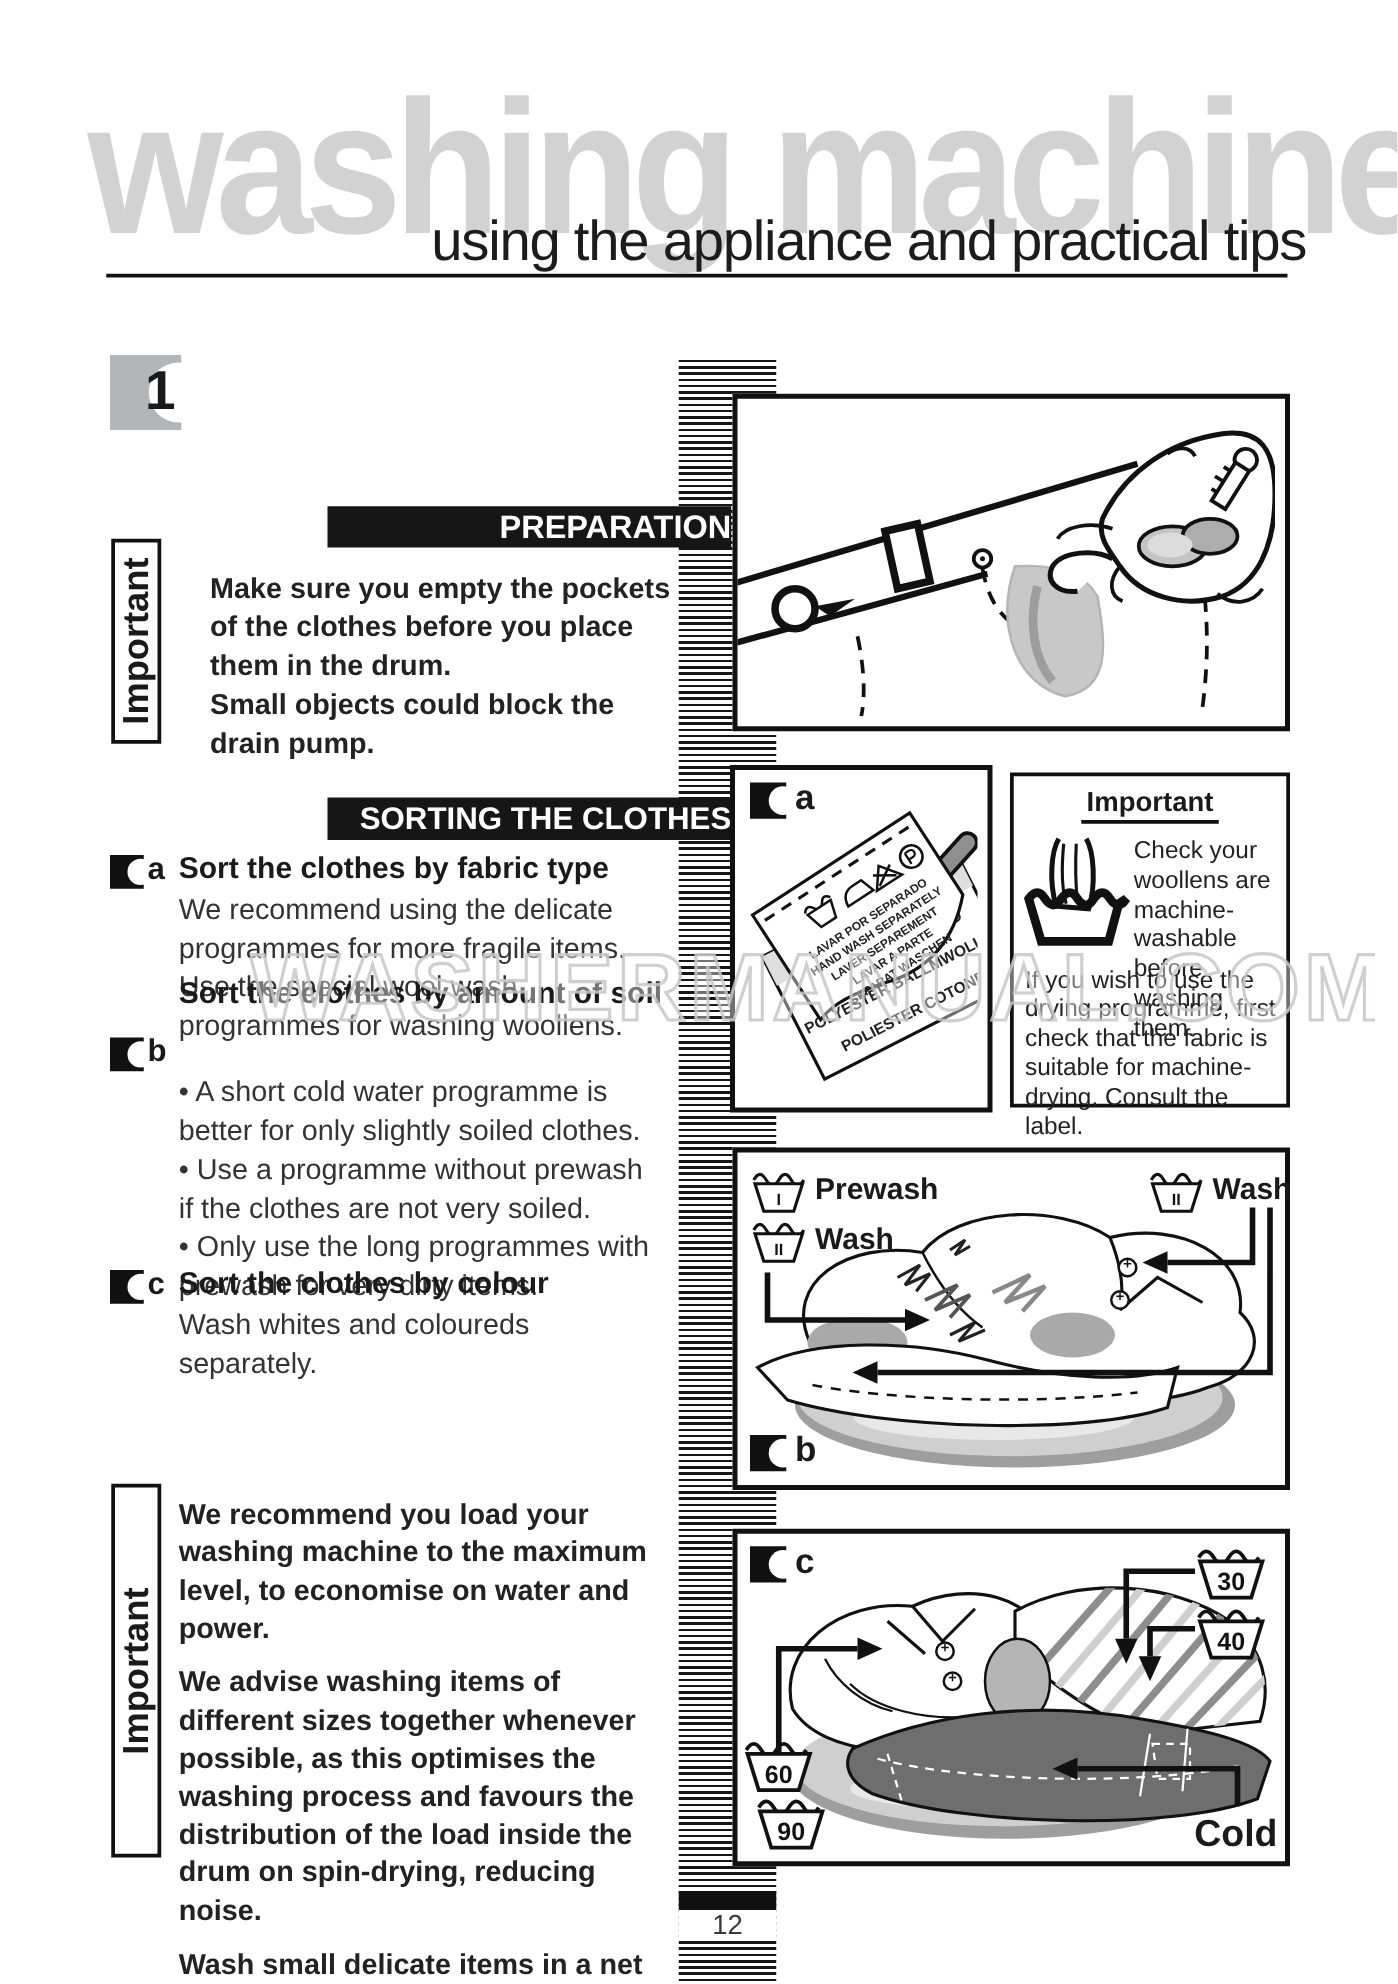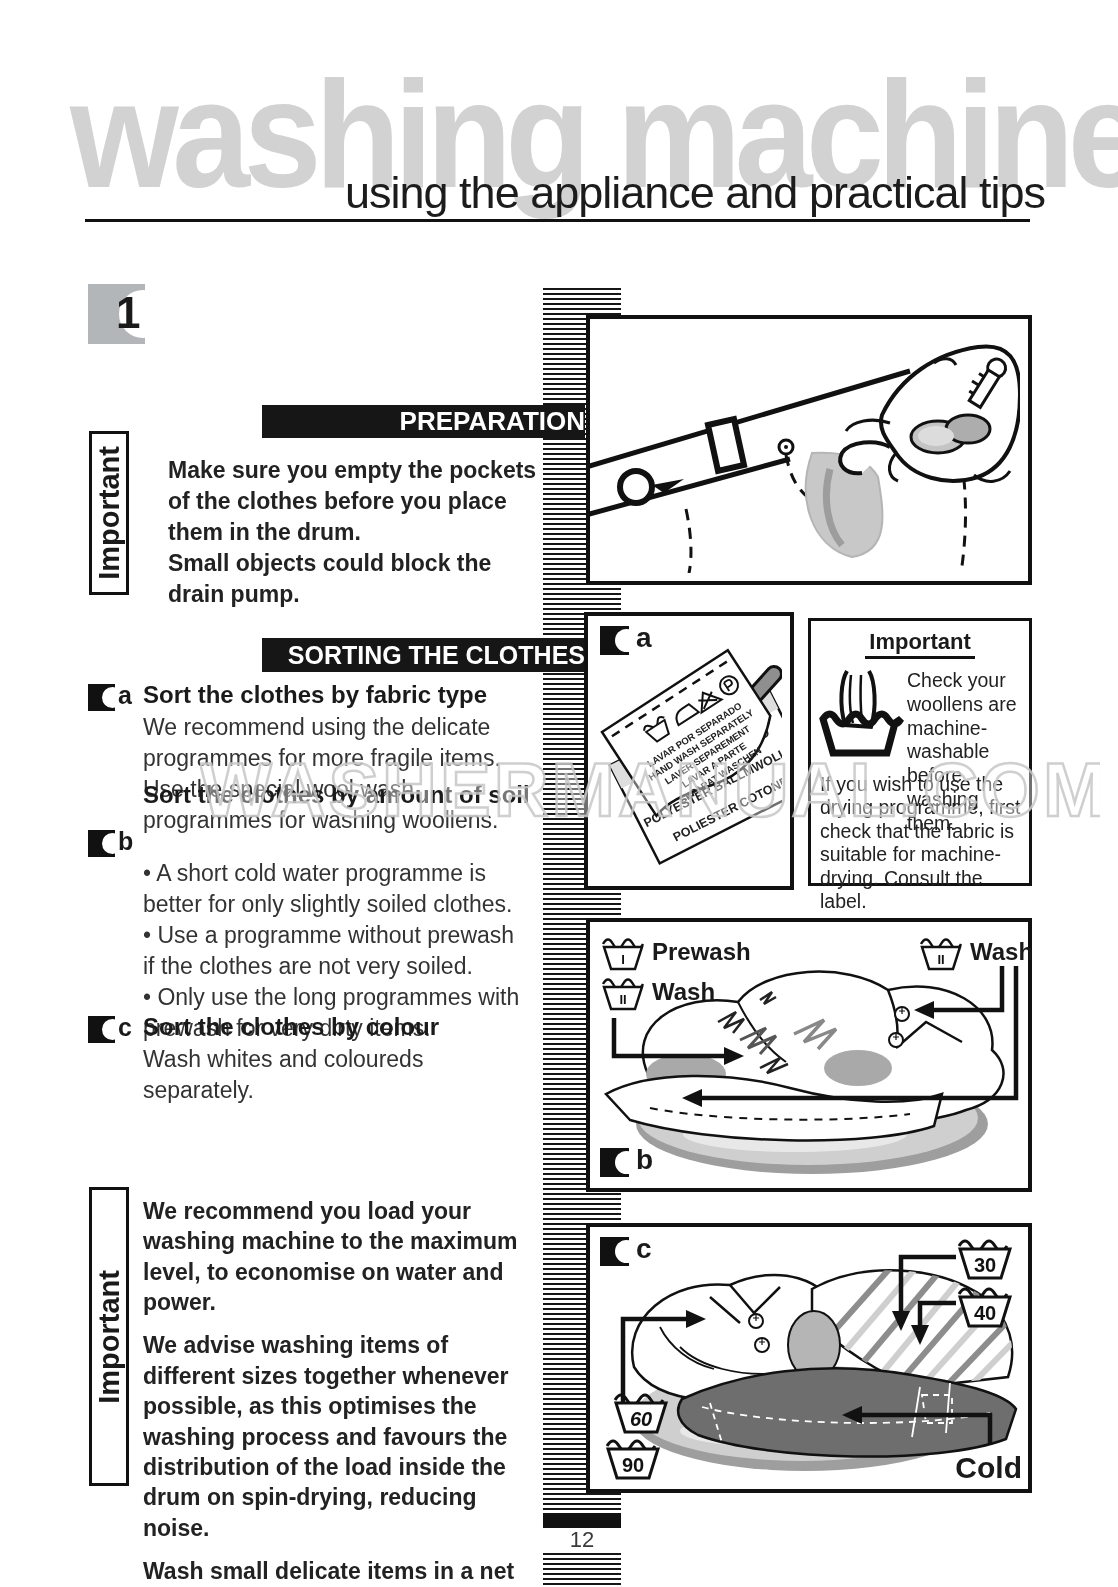--- a/index.html
+++ b/index.html
@@ -385,21 +385,21 @@
         <text x="29" y="37" font-size="20" font-weight="bold" text-anchor="middle" fill="#111">30</text>
       </svg>
     </div>
     <div class="tub" style="left:366px; top:56px;">
       <svg width="58" height="46" viewBox="0 0 58 46">
         <path d="M3,11 q6,-10 12,0 q6,10 12,0 q6,-10 12,0 q6,10 12,0" stroke="#111" stroke-width="3" fill="none"></path>
         <polygon points="4,14 54,14 45,43 13,43" fill="#fff" stroke="#111" stroke-width="3"></polygon>
         <text x="29" y="37" font-size="20" font-weight="bold" text-anchor="middle" fill="#111">40</text>
       </svg>
     </div>
-    <div class="tub" style="left:22px; top:162px;font-style:italic;">
+    <div class="tub" style="left:4px; top:162px;">
       <svg width="58" height="46" viewBox="0 0 58 46">
         <path d="M3,11 q6,-10 12,0 q6,10 12,0 q6,-10 12,0 q6,10 12,0" stroke="#111" stroke-width="3" fill="none"></path>
         <polygon points="4,14 54,14 45,43 13,43" fill="#fff" stroke="#111" stroke-width="3"></polygon>
         <text x="29" y="37" font-size="20" font-weight="bold" text-anchor="middle" fill="#111">60</text>
       </svg>
     </div>
     <div class="tub" style="left:14px; top:208px;">
       <svg width="58" height="46" viewBox="0 0 58 46">
         <path d="M3,11 q6,-10 12,0 q6,10 12,0 q6,-10 12,0 q6,10 12,0" stroke="#111" stroke-width="3" fill="none"></path>
         <polygon points="4,14 54,14 45,43 13,43" fill="#fff" stroke="#111" stroke-width="3"></polygon>

